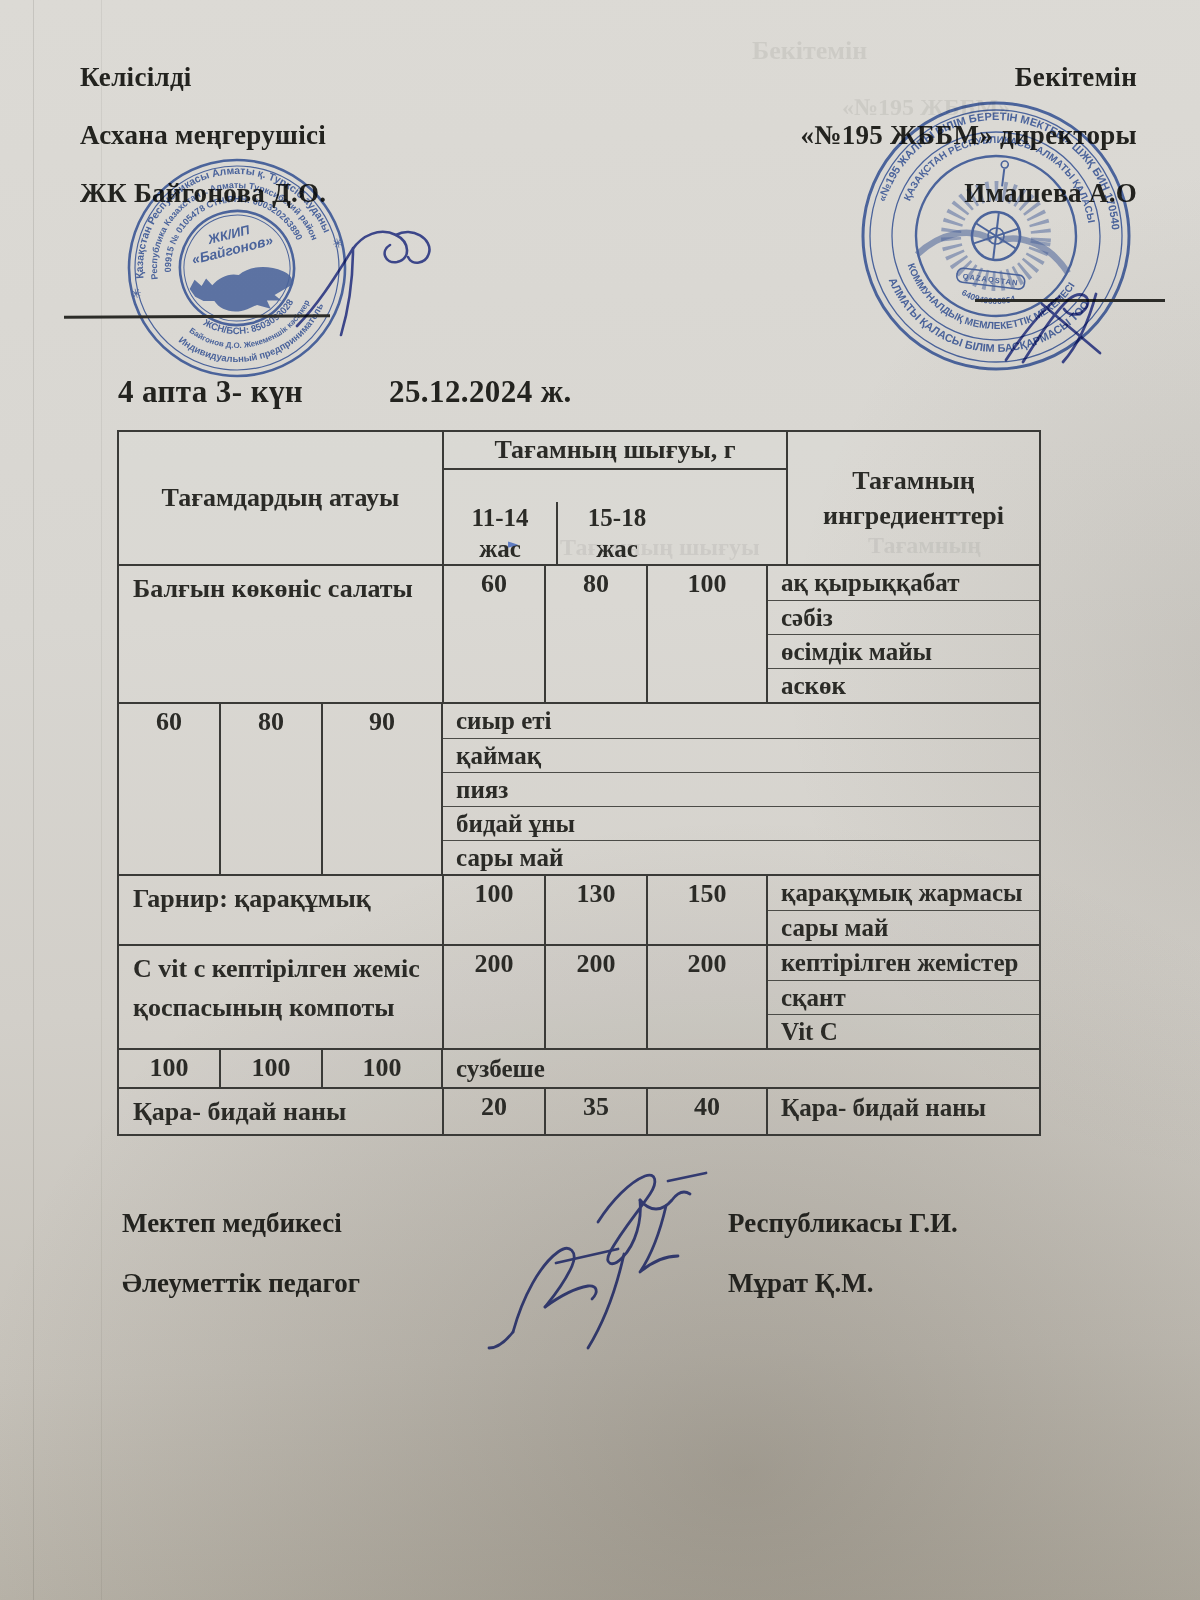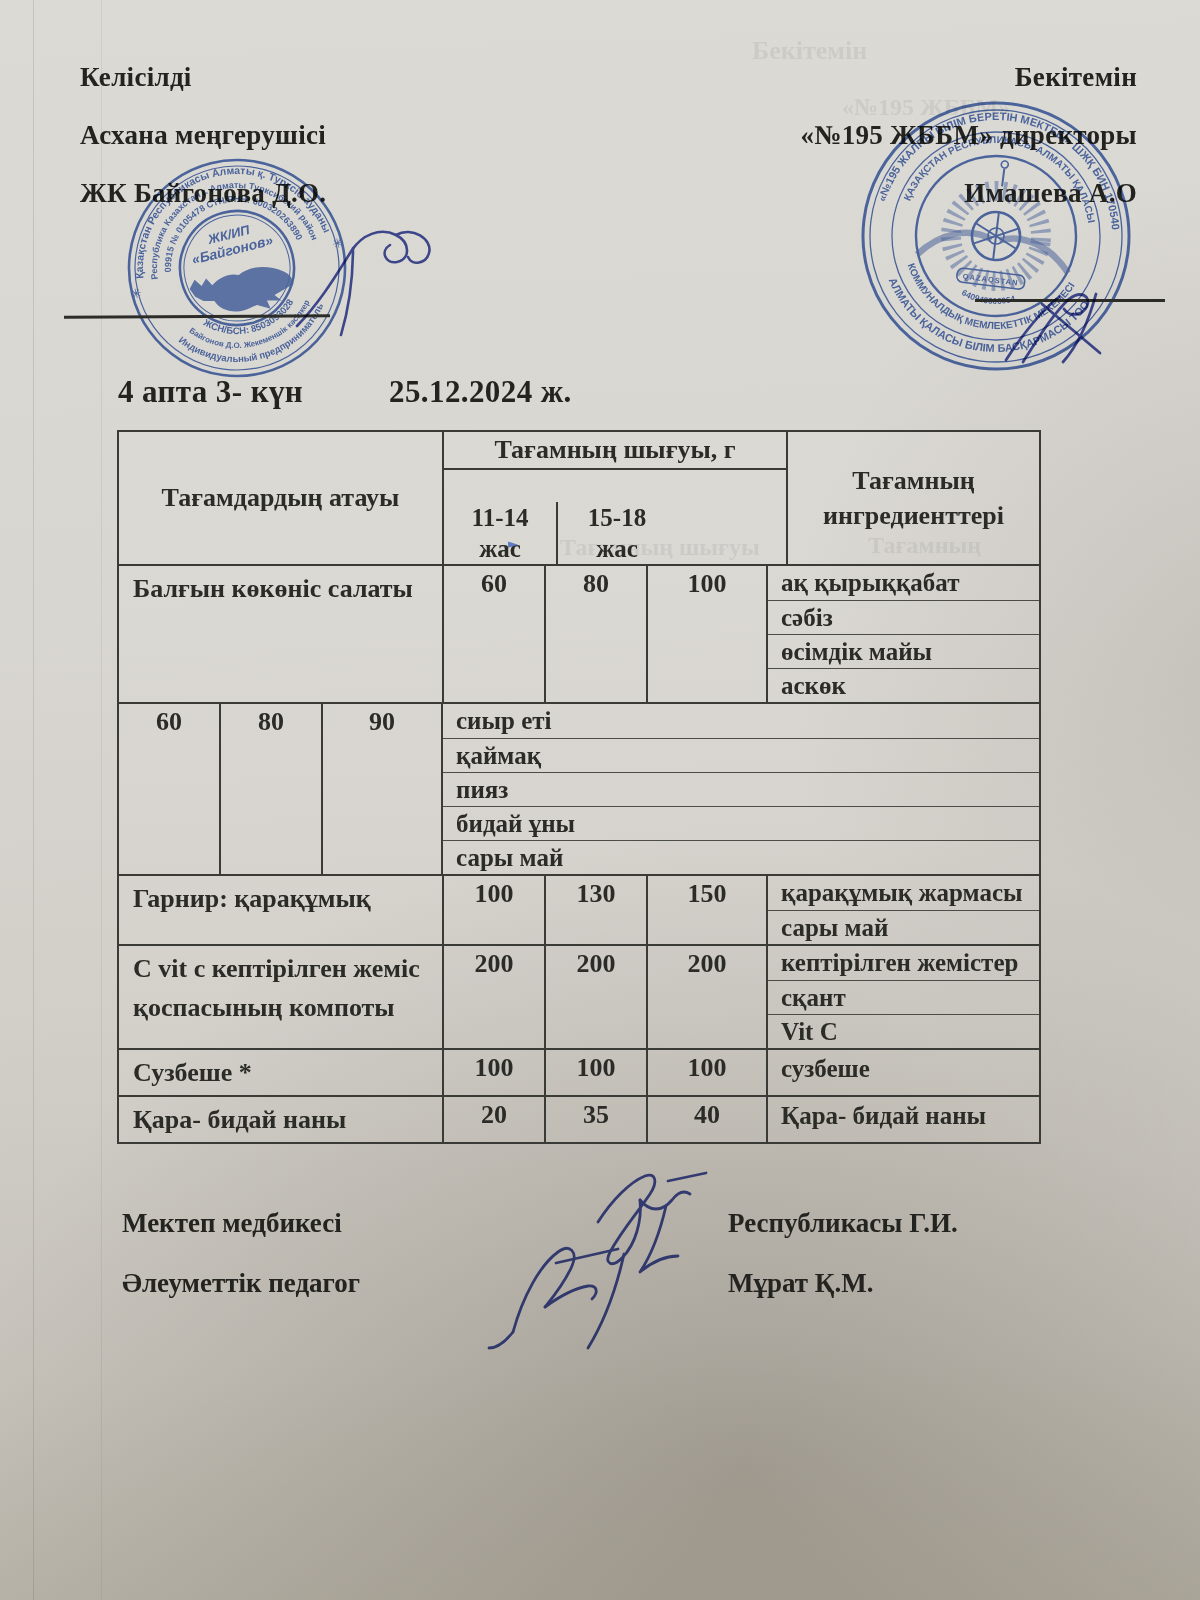--- a/index.html
+++ b/index.html
@@ -137,21 +137,20 @@
     <div class="cell cval">200</div>
     <div class="cell cval">200</div>
     <div class="cell cval w3">200</div>
     <div class="cing nob">
             <div class="sub">кептірілген жемістер</div>
             <div class="sub">сқант</div>
             <div class="sub">Vit C</div>
           </div>
   </div>
         <div class="trow single">
-    <div class="cell cname">Сузбеше *</div>
     <div class="cell cval">100</div>
     <div class="cell cval">100</div>
     <div class="cell cval w3">100</div>
     <div class="cing nob">
             <div class="sub">сузбеше</div>
           </div>
   </div>
         <div class="trow single">
     <div class="cell cname">Қара- бидай наны</div>
     <div class="cell cval">20</div>

